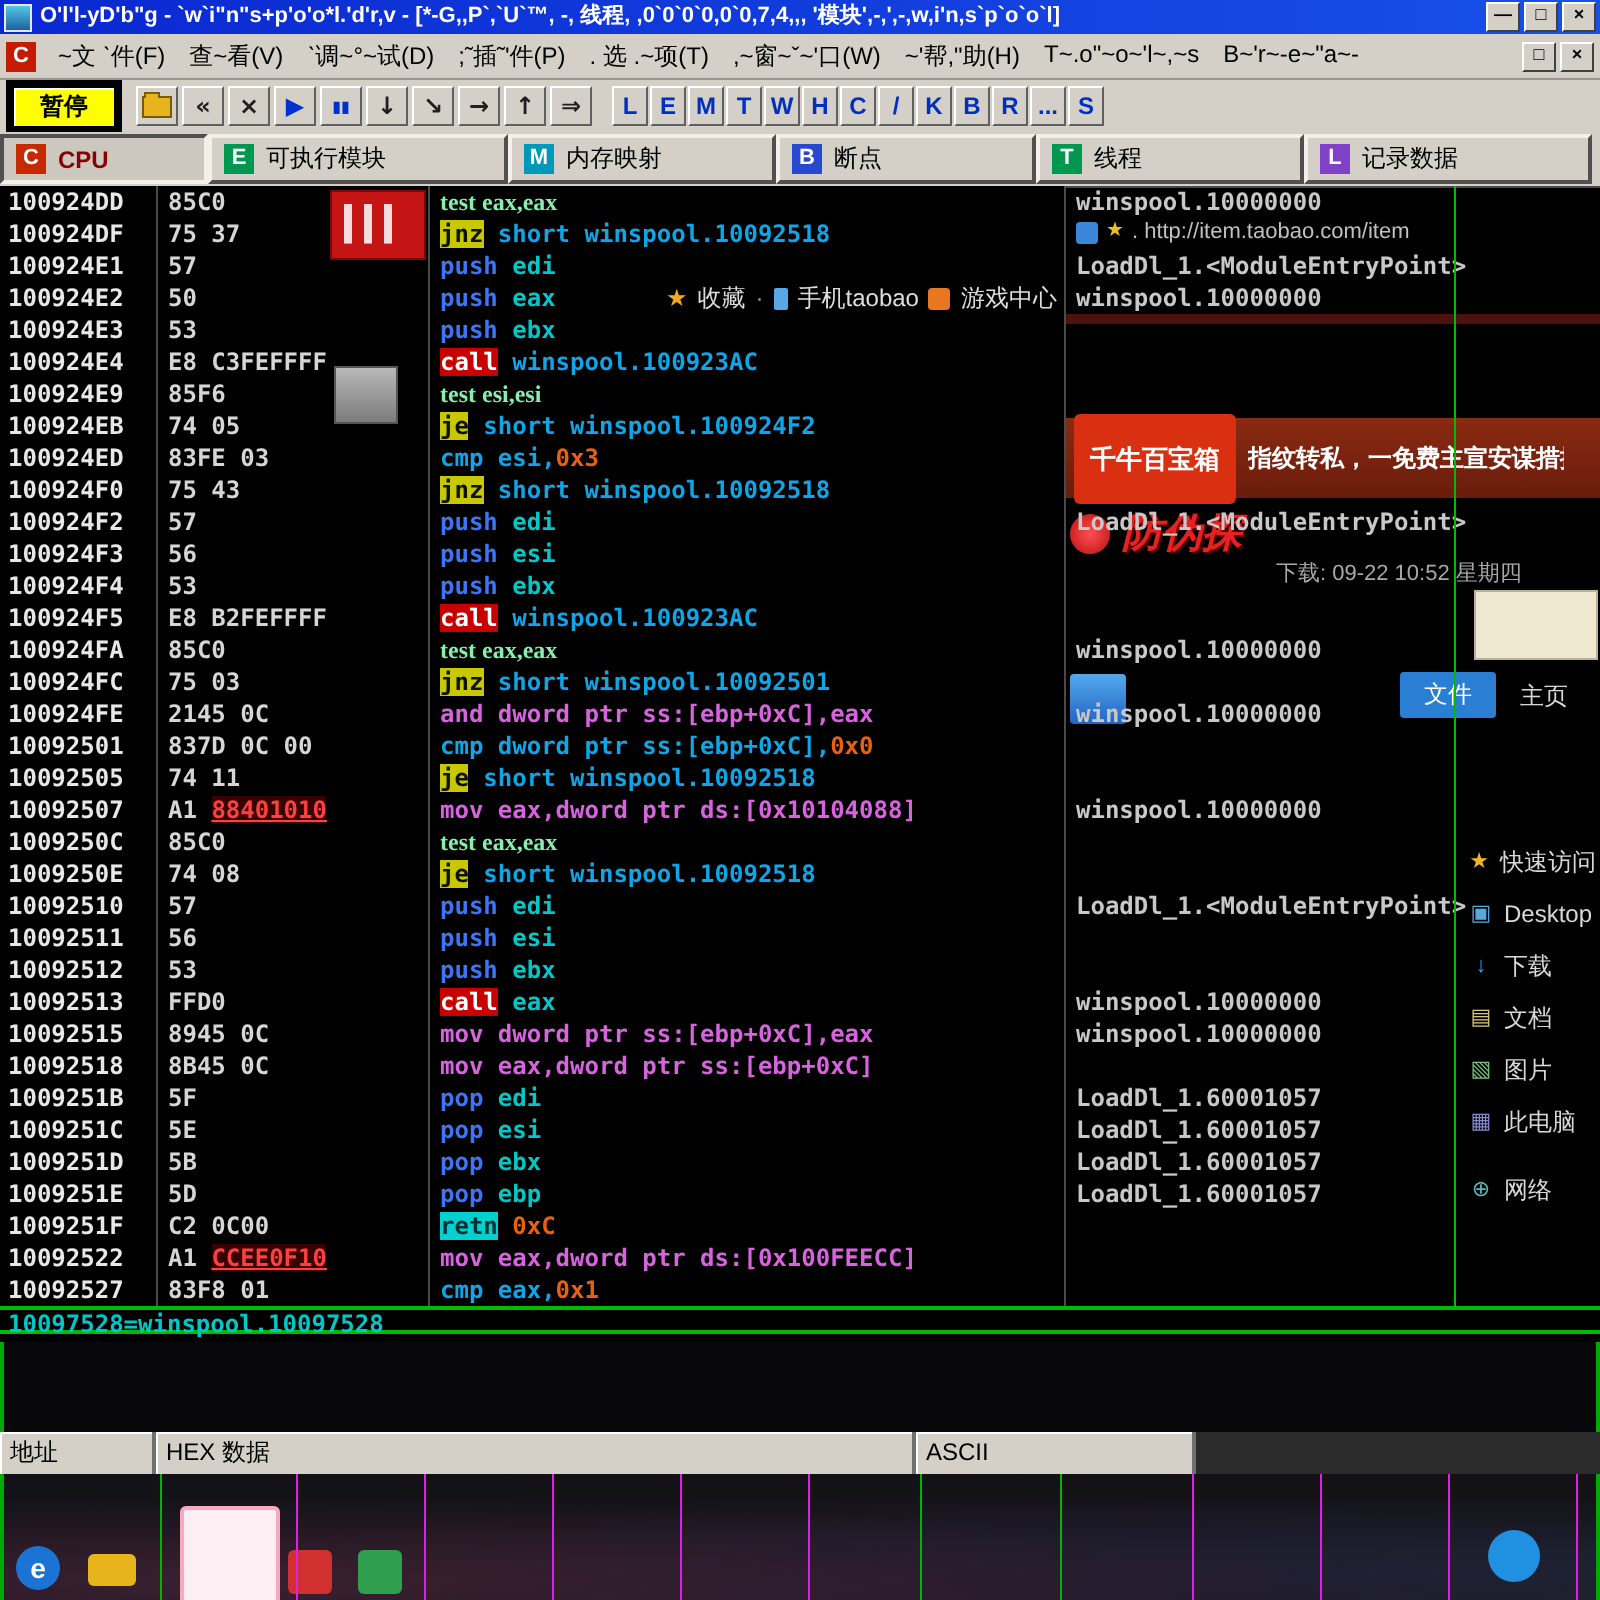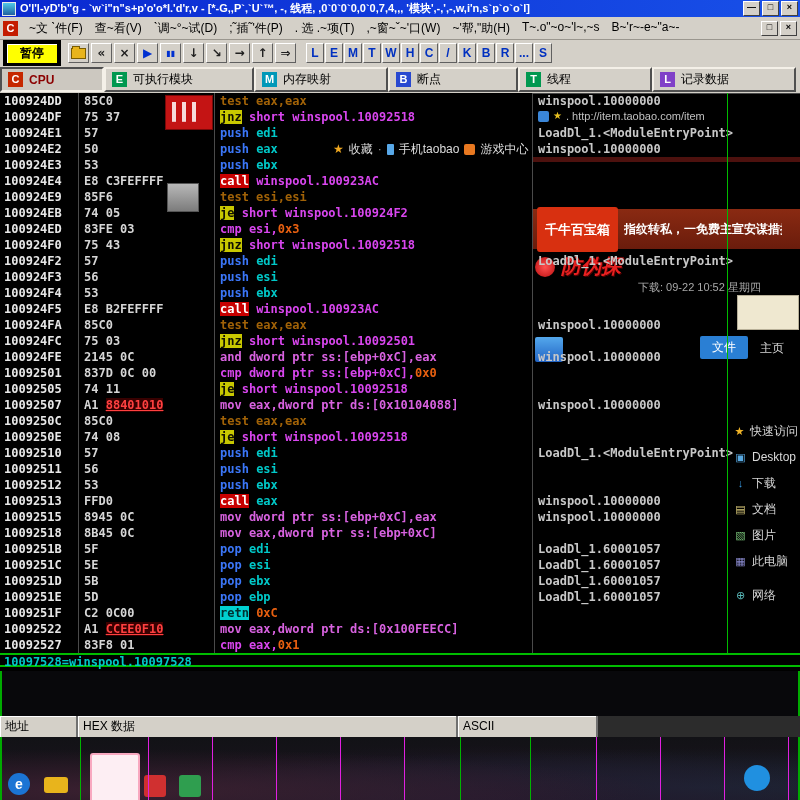--- a/index.html
+++ b/index.html
@@ -40,23 +40,23 @@
   .rows{position:relative;z-index:2;}
   .dis-sep{position:absolute;top:0;bottom:0;width:1px;background:#4a4a4a;z-index:1;}
   .green-vline{position:absolute;top:0;bottom:0;left:727px;width:1px;background:#00bb00;z-index:3;}
   .drow{position:relative;height:16px;white-space:pre;}
   .c-addr{position:absolute;left:4px;color:#e8e8e8;}
   .c-bytes{position:absolute;left:84px;}
   .c-ins{position:absolute;left:220px;}
   .c-cmt{position:absolute;left:538px;color:#c8c8c8;}
   .tk-b{color:#d6d6d6;}
   .tk-bh{color:#ff4040;background:rgba(160,0,0,.35);text-decoration:underline;}
-  .tk-y{color:#a16207;}
+  .tk-y{color:#86efac;font-family:Liberation Serif, serif;}
   .tk-jmp{background:#c8c800;color:#101000;}
-  .tk-w{color:#d946ef;}
+  .tk-w{color:#0ea5e9;}
   .tk-pu{color:#3b76f8;}
   .tk-reg{color:#00c8c8;}
   .tk-call{background:#c80000;color:#fff;}
   .tk-num{color:#e86010;}
   .tk-mag{color:#d862e0;}
   .tk-ret{background:#00d0d0;color:#003030;}
 
   
   .art{position:absolute;font-family:"Liberation Sans",sans-serif;font-weight:normal;}
   .art-topline{left:533px;top:0;width:267px;height:1px;background:#666;opacity:.7;}

